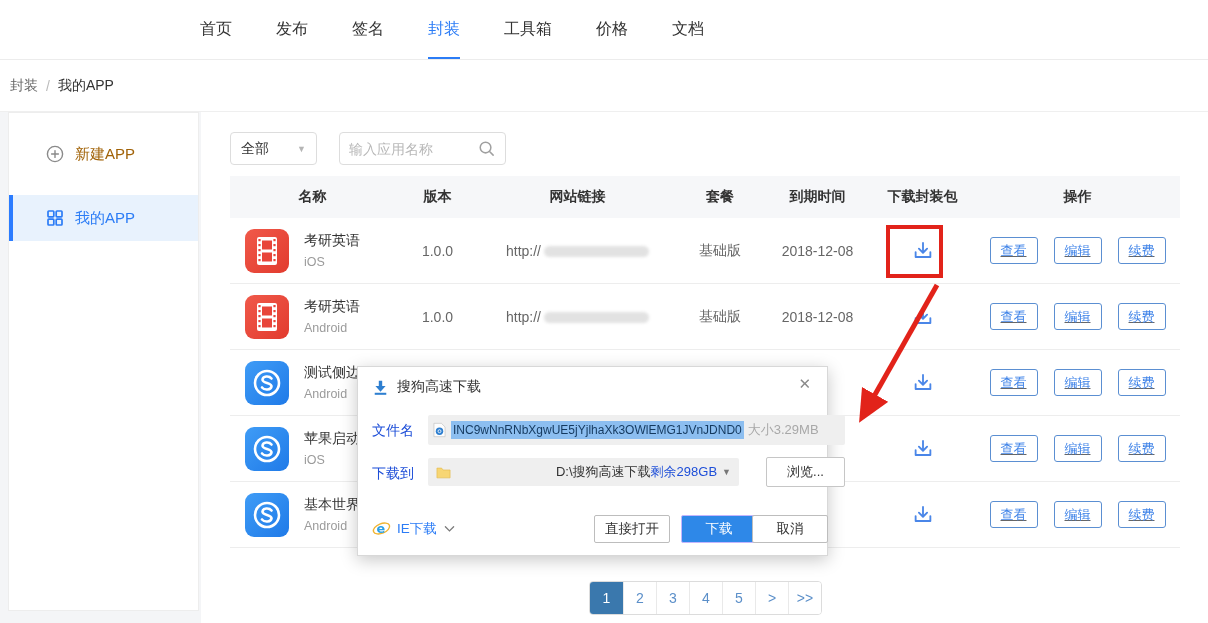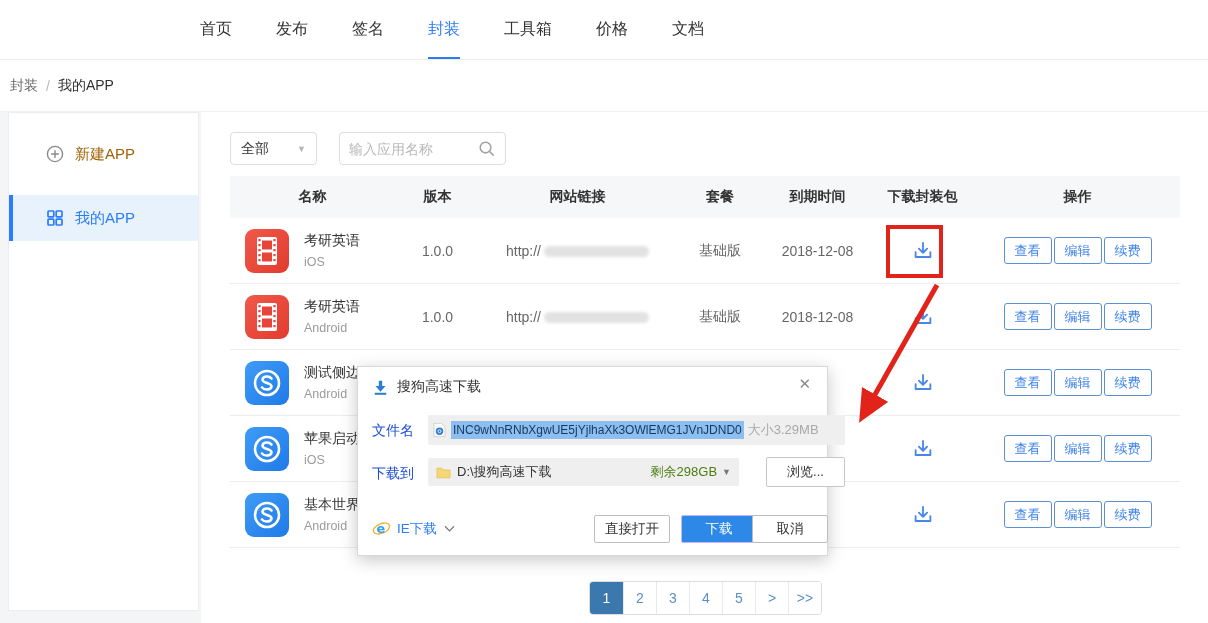--- a/index.html
+++ b/index.html
@@ -53,53 +53,53 @@
   .app-icon { width:44px; height:44px; border-radius:9px; flex:0 0 44px; margin-right:15px;
               display:flex; align-items:center; justify-content:center; }
   .app-icon.film  { background:linear-gradient(135deg,#f0594a,#e23b2e); }
   .app-icon.sogou { background:linear-gradient(135deg,#3f9cf6,#1f7ae8); }
   .nm { line-height:1.45; overflow:hidden; }
   .nm .t { font-size:14px; color:#333; white-space:nowrap; }
   .nm .p { font-size:12.5px; color:#9b9b9b; }
   .blurbar { display:inline-block; width:105px; height:11px; background:#e2e2e2; border-radius:6px;
              filter:blur(1.5px); vertical-align:middle; margin-left:3px; }
   .dl-btn { display:inline-flex; width:34px; height:34px; align-items:center; justify-content:center; cursor:pointer; }
-  .actions { display:flex; justify-content:center; gap:2px; }
+  .actions { display:flex; justify-content:center; gap:16px;text-decoration:underline; }
   .btn-o { min-width:47px; height:27px; border:1px solid #5b8fd2; border-radius:3px; background:#fff;
            color:#3f83e8; font-size:13px; display:inline-flex; align-items:center; justify-content:center;
            padding:0 10px; cursor:pointer; font-family:inherit; }
 
   
   .pager { position:absolute; left:388px; top:469px; display:inline-flex; border:1px solid #dcdcdc;
            border-radius:4px; overflow:hidden; background:#fff; }
   .pg { width:33px; height:32px; display:flex; align-items:center; justify-content:center;
         font-size:14px; color:#5b8fc9; border-left:1px solid #e9e9e9; cursor:pointer; background:#fff; }
   .pg:first-child { border-left:none; }
   .pg.active { background:#3a78ad; color:#fff; }
 
   
   .red-box { position:absolute; left:886px; top:225px; width:57px; height:53px;
              border:4px solid #e2231a; z-index:40; }
   .red-arrow { position:absolute; left:838px; top:276px; z-index:60; pointer-events:none; }
 
   
   .dialog { position:absolute; left:357px; top:366px; width:471px; height:190px; background:#fff;
-            border:1px solid #d8d8d8; box-shadow:0 4px 16px rgba(0,0,0,.22); z-index:50; }
+            border:1px solid #d8d8d8; box-shadow:0 4px 16px rgba(0,0,0,.22); z-index:50;text-align:right; }
   .dlg-title { position:absolute; left:14px; top:11px; display:flex; align-items:center; }
   .dlg-title .txt { font-size:14px; color:#333; margin-left:8px; }
   .dlg-close { position:absolute; right:16px; top:8px; font-size:15px; color:#8a8a8a; cursor:pointer; }
   .dlg-label { position:absolute; left:14px; font-size:14px; color:#1d4ed8; }
   .fname-field { position:absolute; left:70px; top:48px; width:417px; height:30px; background:#efefef;
                  border-radius:2px; display:flex; align-items:center; padding:0 5px; white-space:nowrap; overflow:hidden; }
   .fname-sel { background:#8cbef0; color:#14395f; font-size:12px; padding:2px 2px; margin-left:5px; letter-spacing:0; }
   .fsize { color:#a8a8a8; font-size:13px; margin-left:4px; }
   .dest-field { position:absolute; left:70px; top:91px; width:311px; height:28px; background:#efefef;
                 border-radius:2px; display:flex; align-items:center; padding:0 8px; cursor:pointer; }
   .dest-field .path { font-size:13px; color:#333; margin-left:6px; flex:1; }
-  .dest-field .space { font-size:13px; color:#4d7c0f; }
+  .dest-field .space { font-size:13px; color:#1d4ed8; }
   .dest-field .tri { font-size:9px; color:#777; margin-left:5px; }
   .browse-btn { position:absolute; left:408px; top:90px; width:79px; height:30px; background:#fff;
                 border:1px solid #c6c6c6; border-radius:2px; font-size:13px; color:#333;
                 display:flex; align-items:center; justify-content:center; cursor:pointer; }
   .ie-area { position:absolute; left:14px; top:148px; height:27px; display:flex; align-items:center; cursor:pointer; }
   .ie-area .lbl { font-size:13.5px; color:#2b7cf6; margin:0 7px 0 6px; }
   .dlg-btn { position:absolute; top:148px; width:76px; height:28px; border-radius:2px; font-size:13.5px;
              display:flex; align-items:center; justify-content:center; cursor:pointer; }
   .dlg-btn.ghost { background:#fff; border:1px solid #bdbdbd; color:#333; }
   .dlg-btn.primary { background:#2e88e8; border:1px solid #c4b5fd; color:#fff; }

